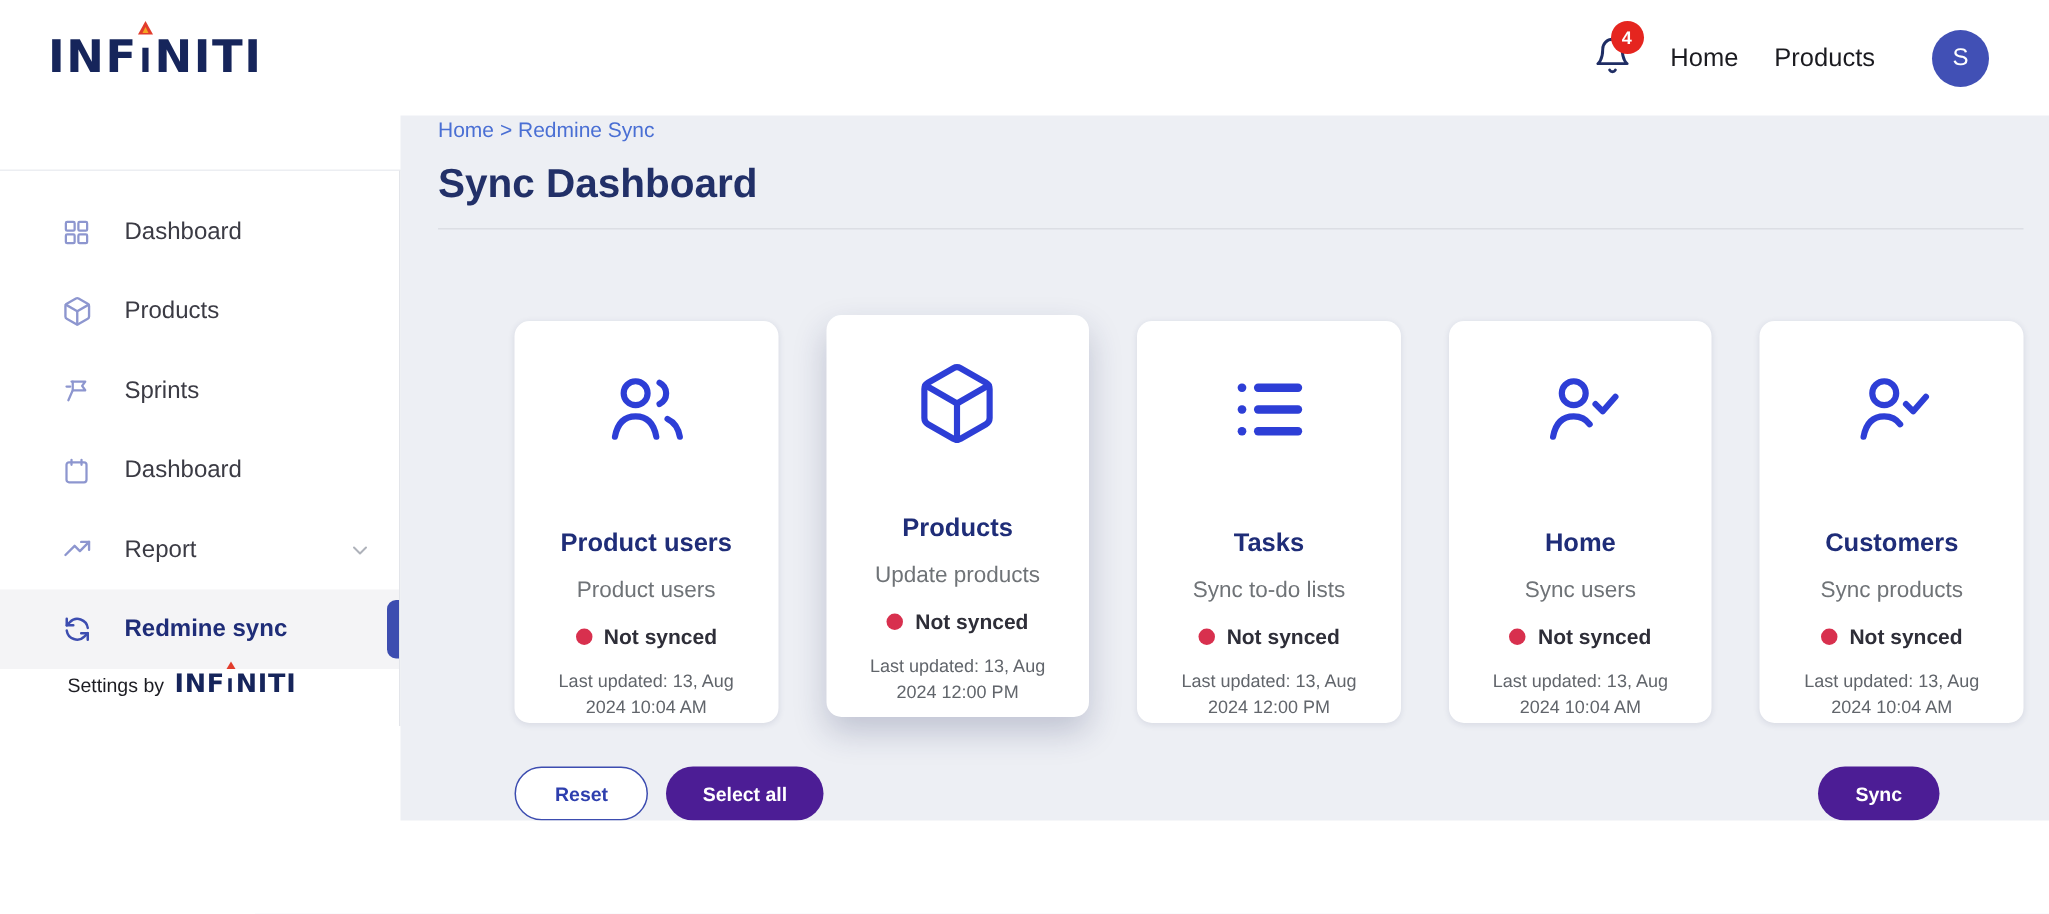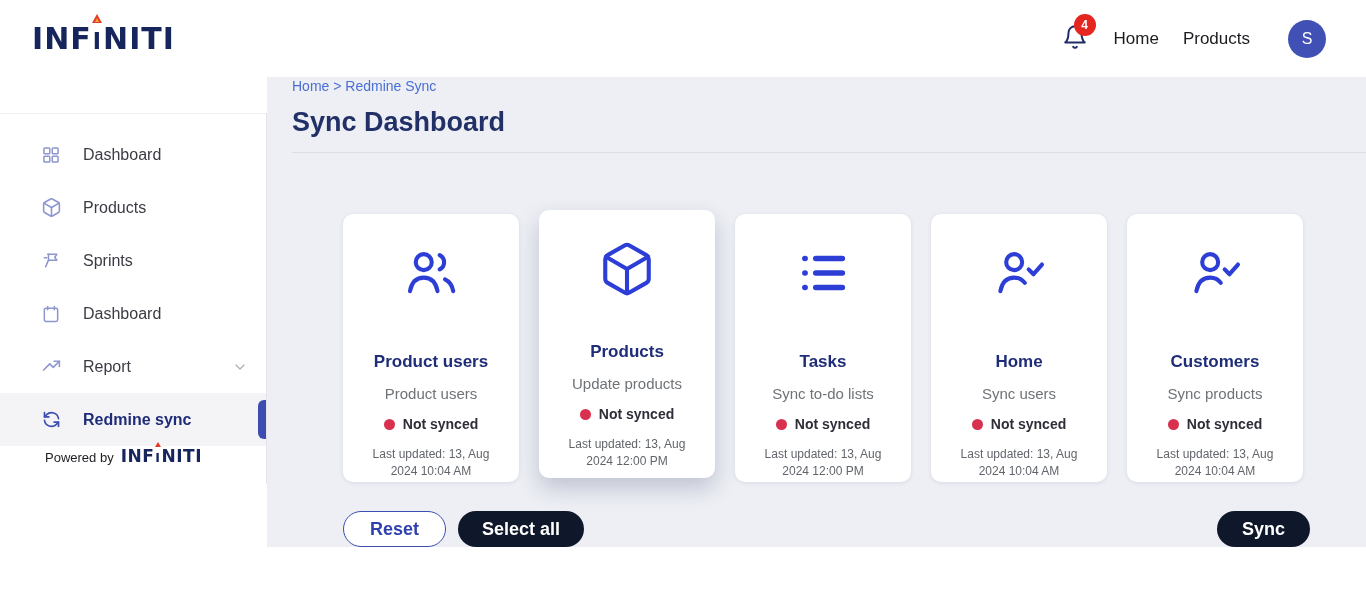--- a/index.html
+++ b/index.html
@@ -32,44 +32,44 @@
   .side-item .chev { color:#aeb2ba; width:16px; height:16px; }
   .side-item.active { background:#f4f4f6; color:#1f2d78; font-weight:bold; }
   .side-item.active .s-icon { color:#3d4db0; }
   .side-item.active:after { content:""; position:absolute; right:0; top:7px; bottom:7px; width:8px; background:#3d4db0; border-radius:6px 0 0 6px; }
   .powered { padding:0 0 18px 45px; display:flex; align-items:baseline; gap:7px; }
   .powered .p-label { font-size:13px; color:#1c1c22; }
   .powered .logo { font-size:17px; letter-spacing:0.5px; }
   .powered .logo .logo-i .tri { border-left-width:3px; border-right-width:3px; border-bottom-width:5px; top:-0.6em; }
   .powered .logo .logo-i .tri:after { display:none; }
 
-  .main { flex:1; background:#edeff4; border-top:1px solid #e3e5ea; padding:27px 0 0 25px; overflow:hidden; }
+  .main { flex:1; background:#edeff4; border-top:1px solid #e3e5ea; padding:27px 17px 0 25px; overflow:hidden; }
   .breadcrumb { font-size:14px; color:#4a6fd4; }
   .breadcrumb .crumb { cursor:pointer; }
   .page-title { margin-top:13px; font-size:27px; font-weight:bold; color:#223068; }
   .title-rule { margin-top:14px; border:none; border-top:1px solid #dcdee4; }
 
   
-  .cards-row { display:flex; gap:20px; margin:61px 0 0 51px; }
+  .cards-row { display:flex; gap:32px; margin:61px 0 0 51px; }
   .card { width:176px; height:268px; background:#fff; border-radius:10px; box-shadow:0 1px 4px rgba(30,40,90,.10);
       display:flex; flex-direction:column; align-items:center; text-align:center; padding:24px 12px; cursor:pointer; }
   .card.elevated { transform:translateY(-4px); box-shadow:0 10px 22px rgba(30,40,90,.22); }
   .card .c-icon { margin-top:6px; height:62px; color:#2d3ed6; display:flex; align-items:center; justify-content:center; }
   .card .c-title { margin-top:50px; font-size:17px; font-weight:bold; color:#1f2d78; }
   .card .c-sub { margin-top:13px; font-size:15px; color:#6f7377; }
   .card .c-status { margin-top:14px; display:flex; align-items:center; gap:8px; font-size:14px; font-weight:bold; color:#2e2e38; }
   .card .dot { width:11px; height:11px; border-radius:50%; background:#d8304e; }
   .card .c-updated { margin-top:14px; font-size:12px; color:#61656b; line-height:1.45; max-width:120px; }
   .card.elevated .c-title { margin-top:44px; }
 
   
   .actions { display:flex; align-items:center; margin:29px 56px 0 51px; }
-  .btn { height:36px; border-radius:18px; font-size:18px; font-weight:bold; cursor:pointer; font-family:inherit; }
+  .btn { height:36px; border-radius:18px; font-size:13px; font-weight:bold; cursor:pointer; font-family:inherit; }
   .btn-outline { background:#fff; color:#2e3fae; border:1.5px solid #3d4db0; padding:0 26px; }
-  .btn-solid { background:#0f172a; color:#fff; border:none; padding:0 24px; }
+  .btn-solid { background:#4c1d95; color:#fff; border:none; padding:0 24px; }
   .btn-select { margin-left:12px; }
   .btn-sync { margin-left:auto; padding:0 25px; }
 
   svg { display:block; }
 </style>
 </head>
 <body>
 
 <div class="header">
   <div class="logo">
@@ -154,21 +154,21 @@
             <path d="M20 11a8 8 0 0 0-13.6-4.5L4 9"></path>
               <polyline points="4 4 4 9 9 9"></polyline>
             <path d="M4 13a8 8 0 0 0 13.6 4.5L20 15"></path>
               <polyline points="20 20 20 15 15 15"></polyline>
           </svg>
           </span>
         <span class="s-label">Redmine sync</span>
       </div>
     </div>
     <div class="powered">
-      <span class="p-label">Powered by</span>
+      <span class="p-label">Settings by</span>
       <span class="logo">
         <span>INF</span>
           <span class="logo-i"><span class="tri"></span><span>I</span></span>
           <span>NITI</span>
       </span>
     </div>
   </div>
 
   <div class="main">
     <div class="breadcrumb">

